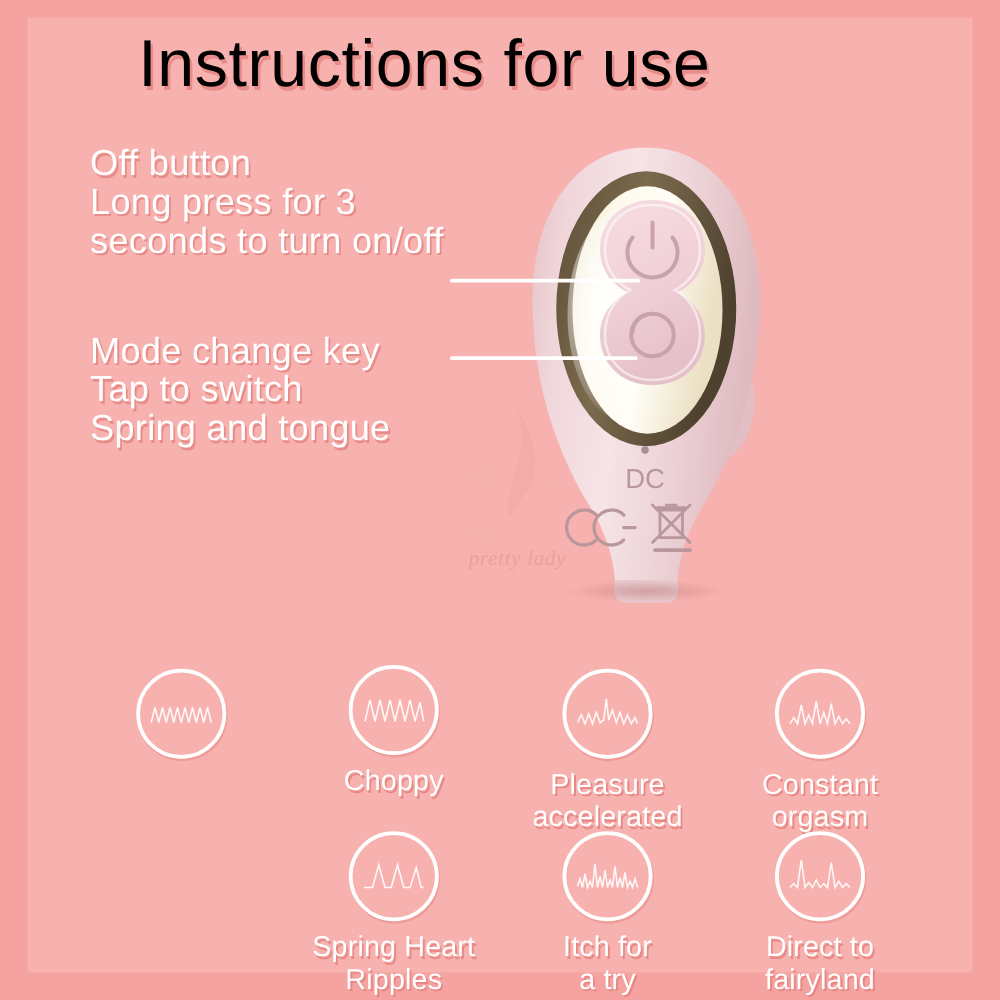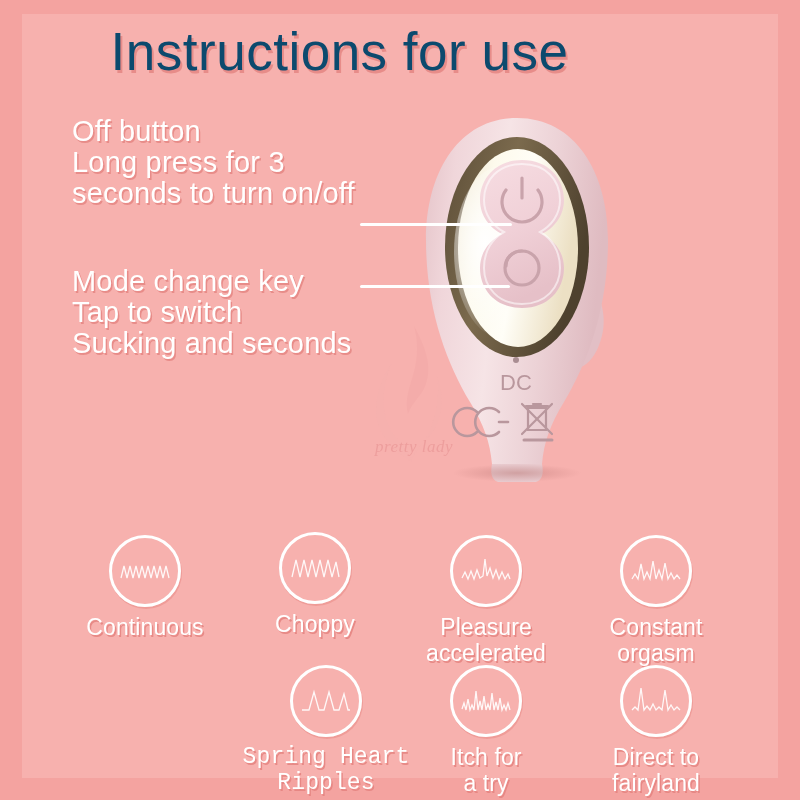--- a/index.html
+++ b/index.html
@@ -19,21 +19,21 @@
   .inner-panel{
     position:absolute;left:22px;top:14px;width:756px;height:764px;
     background:#f7b1ae;
   }
 
   
   .title{
     position:absolute;left:0;top:22px;width:679px;
     text-align:center;
     font-size:53px;line-height:60px;font-weight:400;
-    color:#0c4a6e;
+    color:#000000;
     letter-spacing:0.5px;
     text-shadow:2px 3px 0 rgba(226,128,124,.75);
     white-space:nowrap;
   }
 
   
   .callout{
     position:absolute;
     color:#ffffff;
     font-size:29px;line-height:31px;font-weight:400;
@@ -210,33 +210,32 @@
   <div class="callout callout-1">
     <span class="line">Off button</span>
     <span class="line">Long press for 3</span>
     <span class="line">seconds to turn on/off</span>
   </div>
   <div class="leader leader-1"></div>
 
   <div class="callout callout-2">
     <span class="line">Mode change key</span>
     <span class="line">Tap to switch</span>
-    <span class="line">Sucking and seconds</span>
+    <span class="line">Spring and tongue</span>
   </div>
   <div class="leader leader-2"></div>
 
   <div class="modes">
 
     <div class="mode" style="left:35px;top:5px;">
       <div class="circle">
         <svg class="wave" width="52" height="30" viewBox="0 0 52 30">
           <polyline fill="none" stroke="#ffffff" stroke-width="1.3" stroke-opacity=".9" points="2,22 5,10 8,22 11,10 14,22 17,10 20,22 23,10 26,22 29,10 32,22 35,10 38,22 41,10 44,22 47,10 50,22"></polyline>
         </svg>
       </div>
-      <div class="label">Continuous</div>
     </div>
 
     <div class="mode" style="left:205px;top:2px;">
       <div class="circle">
         <svg class="wave" width="52" height="30" viewBox="0 0 52 30">
           <polyline fill="none" stroke="#ffffff" stroke-width="1.3" stroke-opacity=".9" points="3,24 7,7 11,24 15,7 19,24 23,7 27,24 31,7 35,24 39,7 43,24 47,9 50,24"></polyline>
         </svg>
       </div>
       <div class="label">Choppy</div>
     </div>
@@ -259,21 +258,21 @@
           <polyline fill="none" stroke="#ffffff" stroke-width="1.3" stroke-opacity=".9" points="2,23 5,18 8,23 11,8 14,23 17,16 20,23 23,5 26,23 29,14 32,23 35,7 38,23 41,17 44,23 47,19 50,23"></polyline>
         </svg>
       </div>
       <div class="label">
         <span>Constant</span><br>
         <span>orgasm</span>
       </div>
     </div>
 
 
-    <div class="mode" style="left:216px;top:135px;font-family:Liberation Mono, monospace;">
+    <div class="mode" style="left:205px;top:135px;">
       <div class="circle">
         <svg class="wave" width="52" height="30" viewBox="0 0 52 30">
           <path fill="none" stroke="#ffffff" stroke-width="1.3" stroke-opacity=".9" d="M2,24 L9,24 L14,6 L19,24 L24,24 L29,6 L34,24 L39,24 L44,8 L48,24 L50,24"></path>
         </svg>
       </div>
       <div class="label">
         <span>Spring Heart</span><br>
         <span>Ripples</span>
       </div>
     </div>

